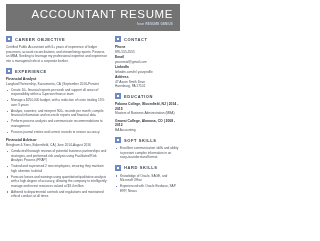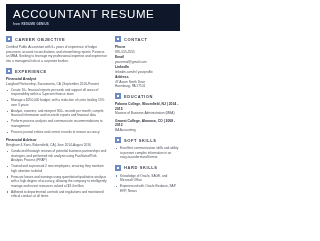--- a/index.html
+++ b/index.html
@@ -11,24 +11,25 @@
   }
   #resume-page {
     position: relative;
     width: 186px; height: 241px;
     background: #ffffff;
     padding: 4px 6px 0 6px;
   }
 
   
   .header-banner {
-    background: #0f172a;
+    background: #737373;
     height: 27px;
     padding: 4px 7px 4px 7px;
     position: relative;
+    text-align: right;
   }
   .resume-title {
     color: #ffffff;
     font-size: 11.5px;
     letter-spacing: 0.6px;
     line-height: 13px;
     font-weight: 400;
     white-space: nowrap;
   }
   .resume-subtitle {

